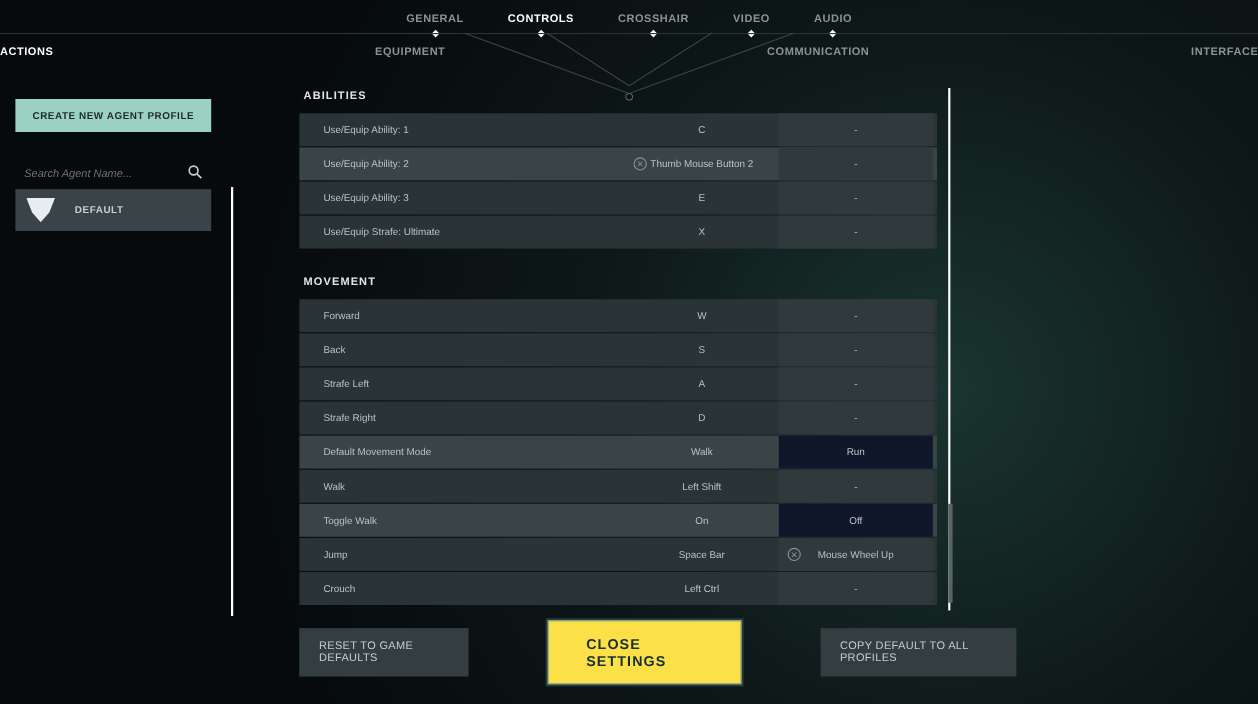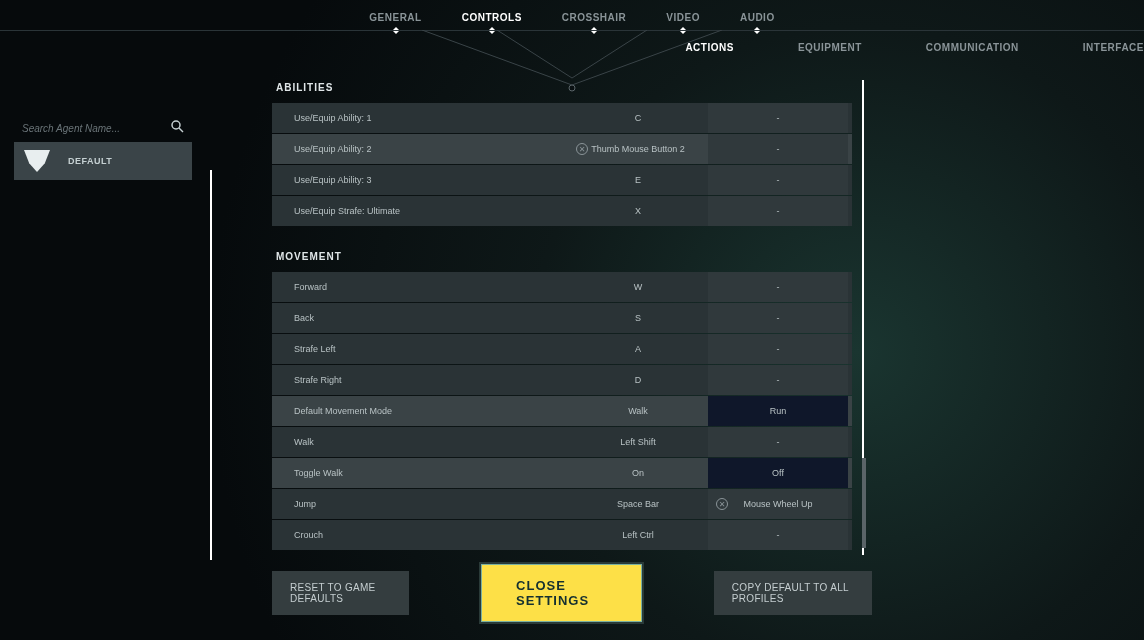--- a/index.html
+++ b/index.html
@@ -2,21 +2,21 @@
 <html><head>
 <meta charset="utf-8">
 <style>
 *{margin:0;padding:0;box-sizing:border-box;font-family:Arial,sans-serif}
 body{width:1144px;height:640px;background:radial-gradient(circle at 75% 55%,#1a3530 0%,#0e1818 35%,#060a0c 70%);overflow:hidden;position:relative}
 .top-tabs{display:flex;justify-content:center;gap:40px;padding:8px 0 3px;position:relative}
 .top-tabs::after{content:"";position:absolute;bottom:-1px;left:0;right:0;height:1px;background:#2a3438}
 .tab{color:#8a9498;font-size:10px;font-weight:700;letter-spacing:0.5px;padding:4px 0;cursor:pointer;position:relative}
 .tab.active{color:#fff}
 .tab .dot{position:absolute;bottom:-6px;left:50%;transform:translate(-50%,0) rotate(45deg);width:5px;height:5px;background:#fff}
-.sub-tabs{display:flex;justify-content:flex-end;gap:64px;padding:12px 0 8px}
+.sub-tabs{display:flex;justify-content:space-between;gap:64px;padding:12px 0 8px}
 .stab{color:#8a9498;font-size:10px;font-weight:700;letter-spacing:0.5px;cursor:pointer}
 .stab.active{color:#fff}
 .sidebar{position:absolute;left:14px;top:90px;width:178px}
 .create-btn{background:#9bd1c2;color:#1a2a2a;font-size:9px;font-weight:700;letter-spacing:0.5px;text-align:center;padding:10px 0;cursor:pointer}
 .search-wrap{display:flex;margin-top:24px;padding:6px 8px}
 .search-input{flex:1;background:transparent;border:none;color:#6a7478;font-size:10px;font-style:italic;outline:none}
 .search-input::placeholder{color:#6a7478;font-style:italic}
 .search-icon{color:#c5d0d2;font-size:12px}
 .profile-item{display:flex;align-items:center;background:#3a4448;padding:8px 10px;cursor:pointer}
 .profile-logo{width:26px;height:22px;background:#e8eeef;margin-right:18px;clip-path:polygon(0 0,100% 0,80% 60%,50% 100%,20% 60%)}
@@ -27,21 +27,21 @@
 .row.highlight{background:#3a4346}
 .cell-label{flex:0 0 296px;display:flex;align-items:center;padding-left:22px;color:#b8c2c4;font-size:9px}
 .cell-bind{flex:0 0 140px;display:flex;align-items:center;justify-content:center;color:#b8c2c4;font-size:9px;position:relative;cursor:pointer}
 .cell-bind2{flex:0 0 140px;display:flex;align-items:center;justify-content:center;color:#b8c2c4;font-size:9px;background:#30393c;position:relative;cursor:pointer}
 .cell-bind2.alt{background:#0f172a}
 .clear-icon{position:absolute;left:8px;width:12px;height:12px;border:1px solid #8a9498;border-radius:50%;display:flex;align-items:center;justify-content:center;color:#8a9498;font-size:8px;cursor:pointer}
 .spacer{height:20px}
 .scrollbar-left{position:absolute;left:210px;top:170px;width:2px;height:390px;background:#fff}
 .scrollbar-right{position:absolute;left:862px;top:80px;width:2px;height:475px;background:#fff}
 .scroll-thumb{position:absolute;left:862px;top:458px;width:4px;height:90px;background:#5a6468}
-.footer{position:absolute;bottom:18px;left:272px;width:600px;display:flex;align-items:center;gap:72px}
+.footer{position:absolute;bottom:18px;left:272px;width:652px;display:flex;align-items:center;gap:72px}
 .btn{background:#343d3f;color:#c5ceD0;font-size:10px;font-weight:500;padding:11px 18px;cursor:pointer;letter-spacing:0.3px}
 .btn-close{background:#fde047;color:#153030;font-size:13px;font-weight:700;padding:13px 34px;cursor:pointer;letter-spacing:1px;border:1px solid #7ab0a0;box-shadow:0 0 0 2px #2a3a38}
 .diag-lines{position:absolute;top:30px;left:50%;transform:translateX(-50%);width:300px;height:80px;pointer-events:none}
 .diag-lines svg{width:100%;height:100%}
 </style>
 </head>
 <body>
 
 <div class="top-tabs" id="main-tabs">
     <div class="tab">GENERAL<div class="dot"></div></div>
@@ -63,20 +63,21 @@
         <line x1="0" y1="0" x2="150" y2="55"></line>
         <line x1="300" y1="0" x2="150" y2="55"></line>
         <line x1="75" y1="0" x2="150" y2="48"></line>
         <line x1="225" y1="0" x2="150" y2="48"></line>
         <circle cx="150" cy="58" r="3" fill="#0a1012" stroke="#5a6468"></circle>
       </g>
     </svg>
 </div>
 
 <div class="sidebar">
+  <div class="create-btn">CREATE NEW AGENT PROFILE</div>
   <div class="search-wrap">
     <input class="search-input" placeholder="Search Agent Name..." style="">
     <span class="search-icon">
       <svg width="13" height="13" viewBox="0 0 13 13">
           <circle cx="5" cy="5" r="4" stroke="#c5d0d2" stroke-width="1.5" fill="none"></circle>
           <line x1="8" y1="8" x2="12" y2="12" stroke="#c5d0d2" stroke-width="1.5"></line>
         </svg>
     </span>
   </div>
   <div class="profile-item">

